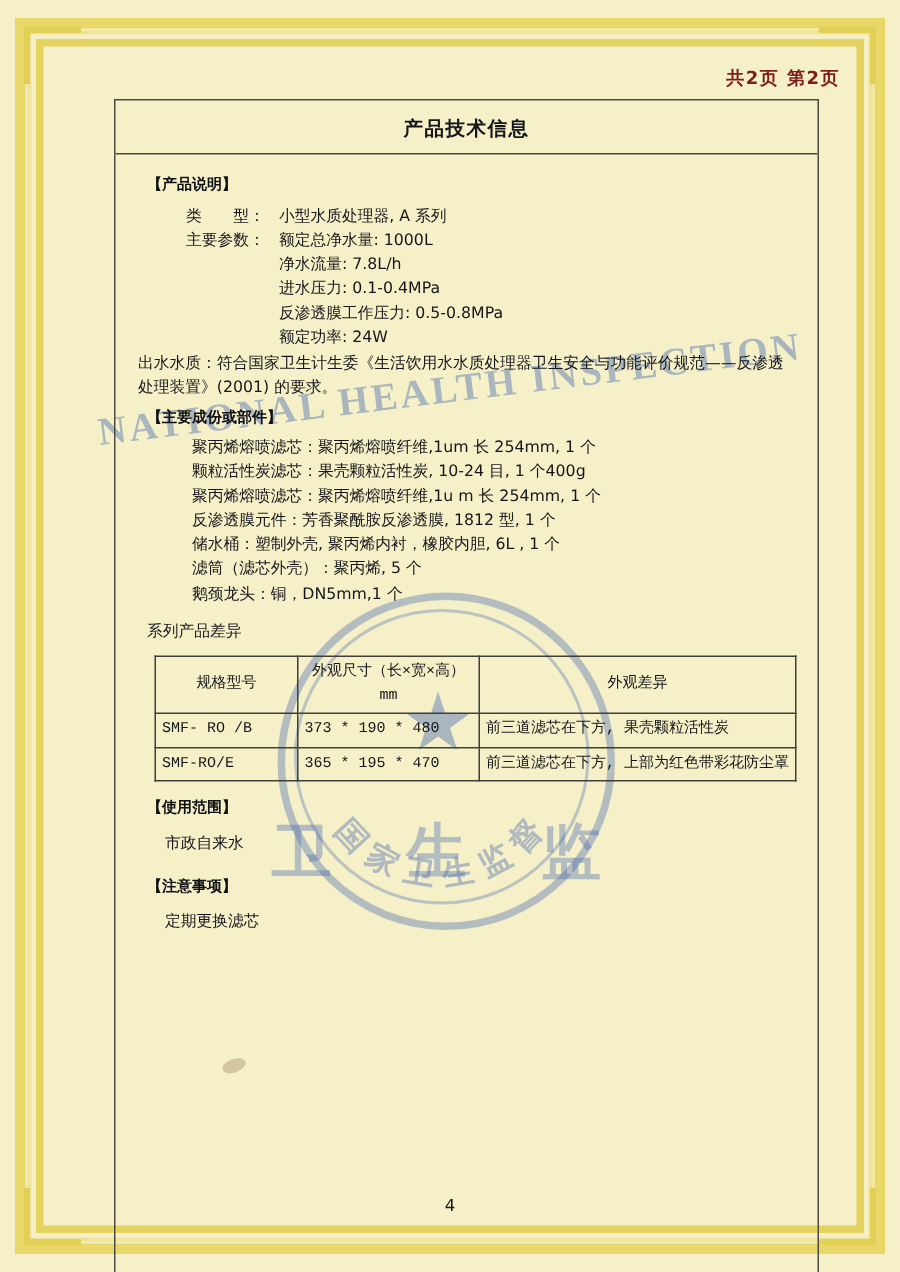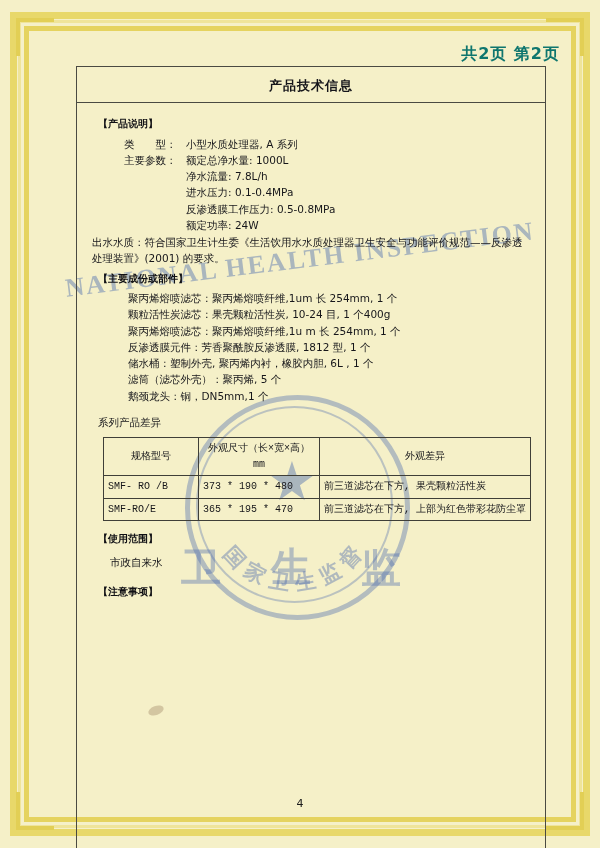--- a/index.html
+++ b/index.html
@@ -111,23 +111,23 @@
     font-size: 21px;
     font-family: "DejaVu Sans", sans-serif;
     font-weight: bold;
   }
 
   
   .page-count {
     position: absolute;
     right: 40px;
     top: 44px;
-    font-size: 16px;
-    font-weight: bold;
-    color: #0f766e;
+    font-size: 12px;
+    font-weight: bold;
+    color: #7f1d1d;
     letter-spacing: 1px;
   }
 
   
   .content-box {
     position: absolute;
     left: 76px;
     top: 66px;
     width: 470px;
     height: 816px;
@@ -179,20 +179,21 @@
     line-height: 1.5;
   }
   .wide-line .lbl { white-space: nowrap; }
   .comp-line {
     margin-left: 38px;
     white-space: nowrap;
   }
   .note-line {
     margin-left: 8px;
     margin-top: 10px;
+    font-family: Liberation Mono, monospace;
   }
   .plain-line {
     margin-left: 20px;
     margin-top: 7px;
   }
 
   
   table.spec {
     margin: 7px 0 0 13px;
     border-collapse: collapse;
@@ -311,18 +312,19 @@
           <td class="dim">365 * 195 * 470</td>
           <td>前三道滤芯在下方, 上部为红色带彩花防尘罩</td>
         </tr>
       </tbody>
     </table>
 
     <div class="section-head" style="margin-top:10px;">【使用范围】</div>
     <div class="plain-line">市政自来水</div>
 
     <div class="section-head" style="margin-top:14px;">【注意事项】</div>
+    <div class="plain-line">定期更换滤芯</div>
 
   </div>
 </div>
 
 <div class="smudge"></div>
 <div class="page-number">4</div>
 
 </body></html>

